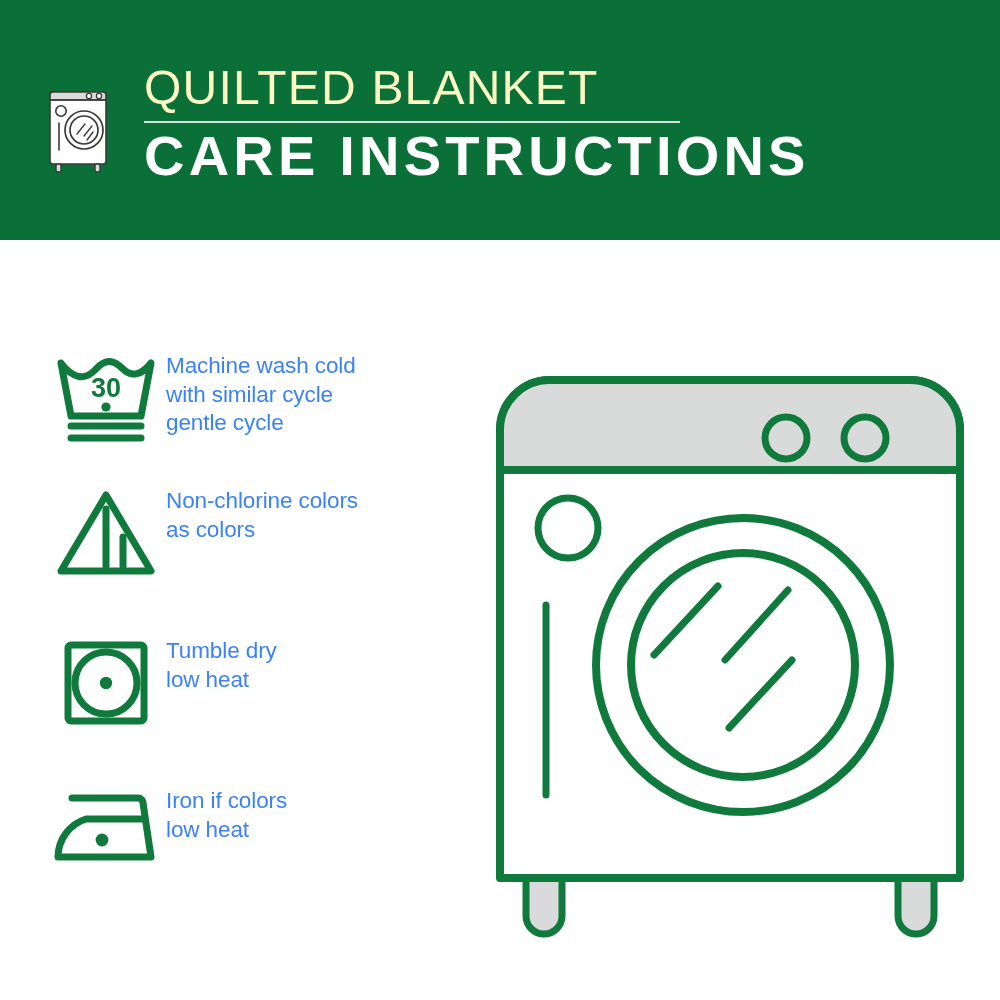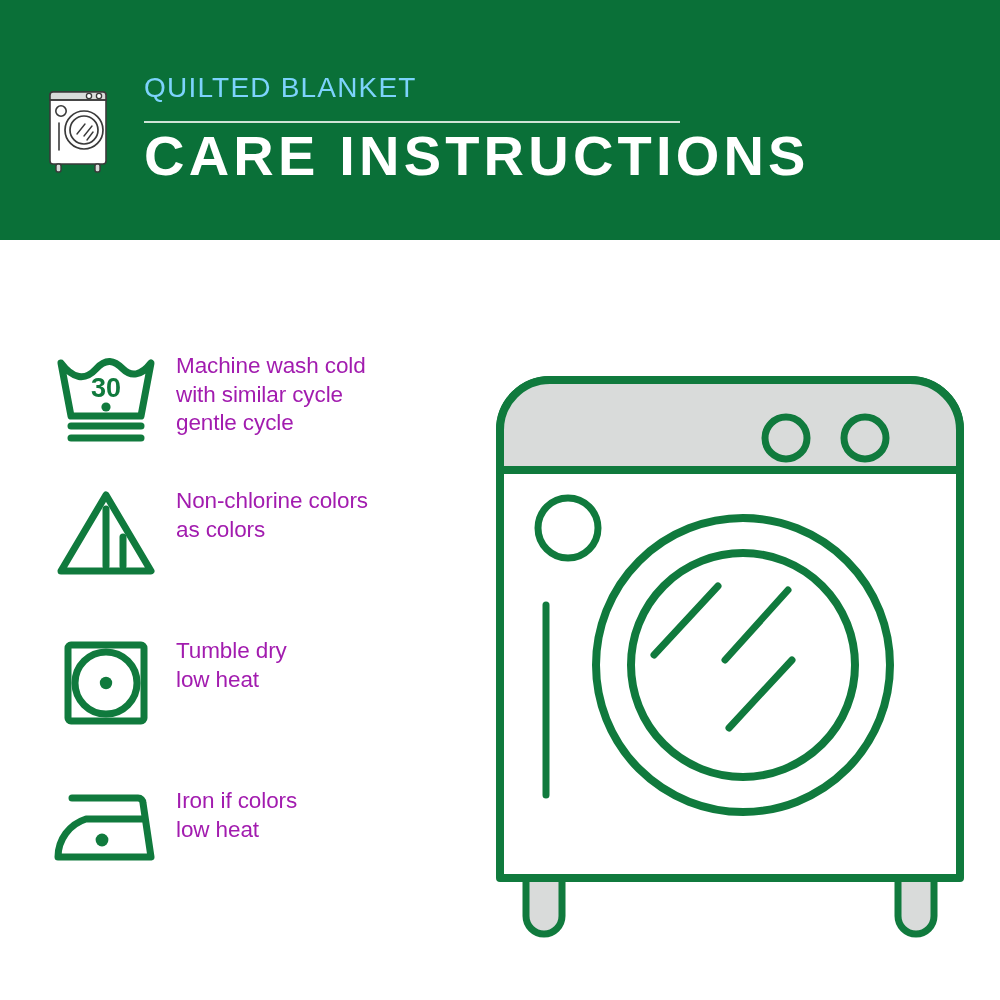--- a/index.html
+++ b/index.html
@@ -40,22 +40,22 @@
     height: 112px;
     flex: 0 0 auto;
     margin-top: 6px;
   }
   #header-titles {
     margin-left: 28px;
     display: flex;
     flex-direction: column;
   }
   #title-main {
-    color: #7dd3fc;
-    font-size: 28px;
+    color: #fef9c3;
+    font-size: 48px;
     line-height: 48px;
     font-weight: 400;
     letter-spacing: 1.2px;
     white-space: nowrap;
   }
   #title-divider {
     height: 2px;
     background: #cfe3d6;
     margin: 9px 0 10px 0;
     width: 536px;
@@ -88,22 +88,21 @@
   .care-symbol {
     flex: 0 0 auto;
     width: 120px;
     margin-left: 46px;
     display: flex;
     justify-content: center;
     align-items: center;
   }
   .care-text {
     flex: 1 1 auto;
-    margin-left: 10px;
-    color: #a21caf;
+    color: #3b82f6;
     font-size: 22.5px;
     line-height: 28.5px;
     font-weight: 500;
     letter-spacing: -0.1px;
     padding-top: 2px;
   }
   .care-text div { white-space: nowrap; }
 
   #row-wash   { top: 110px; }
   #row-bleach { top: 245px; }

